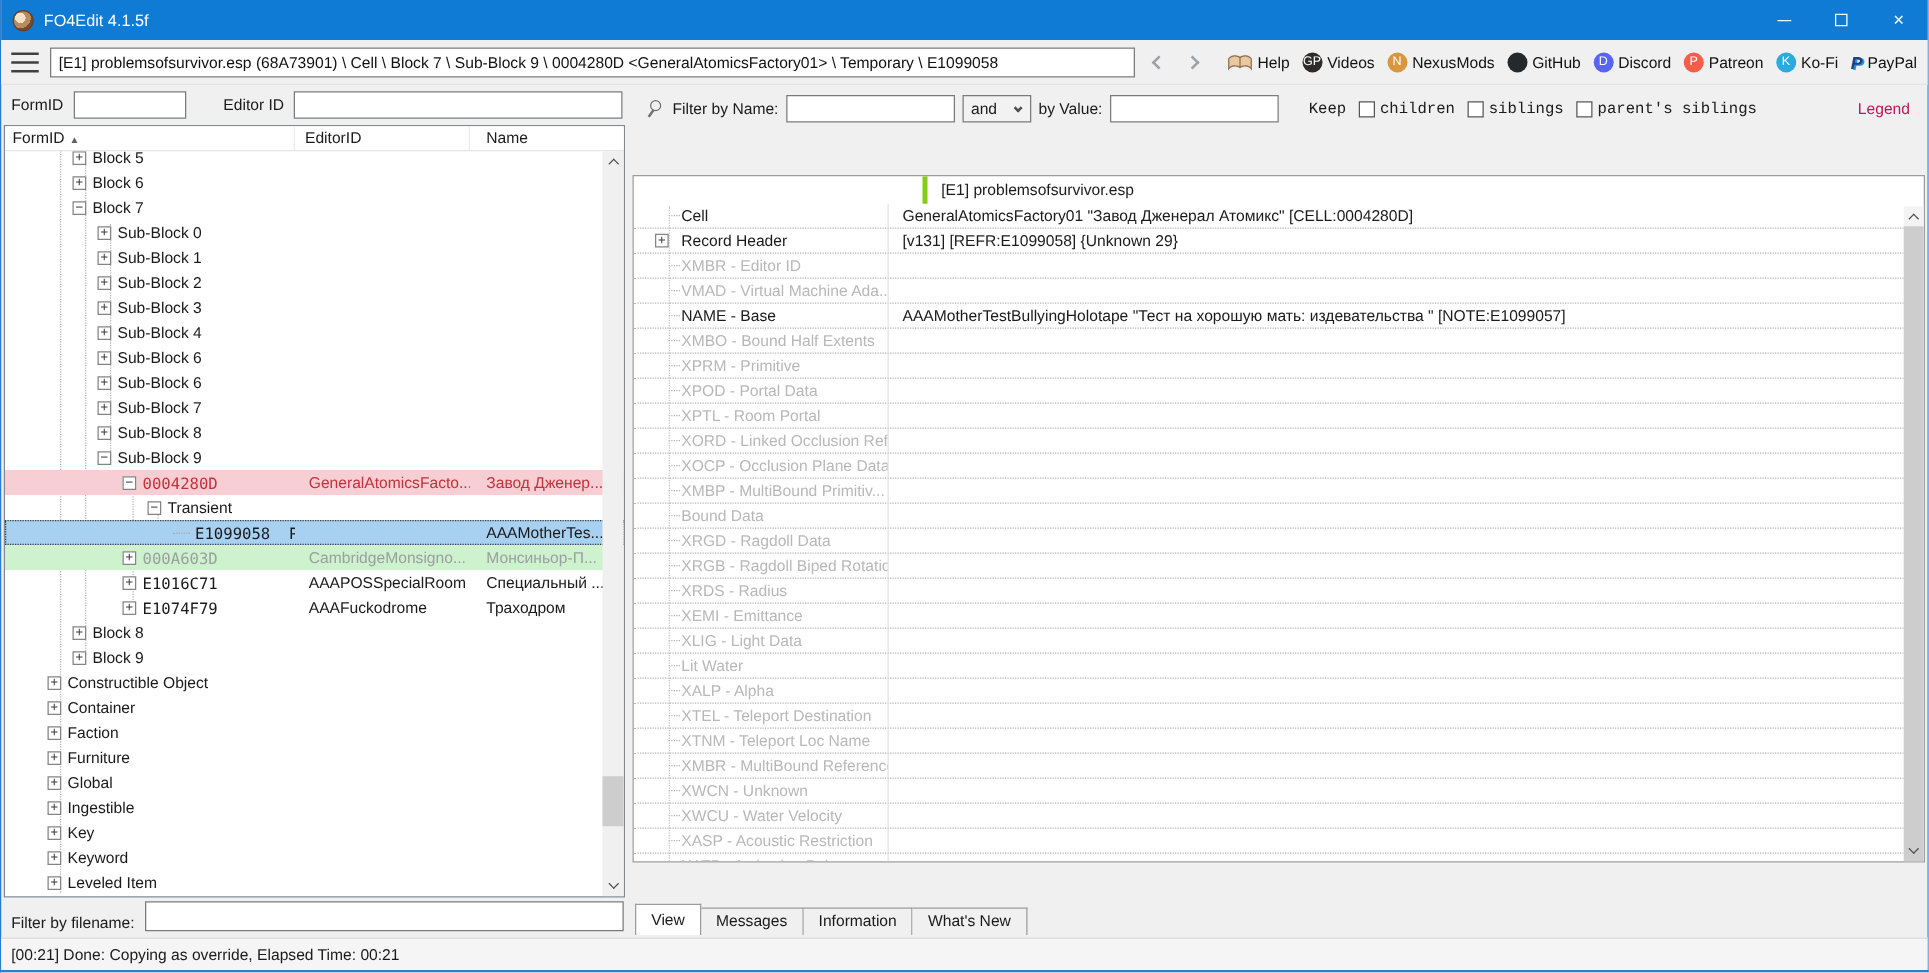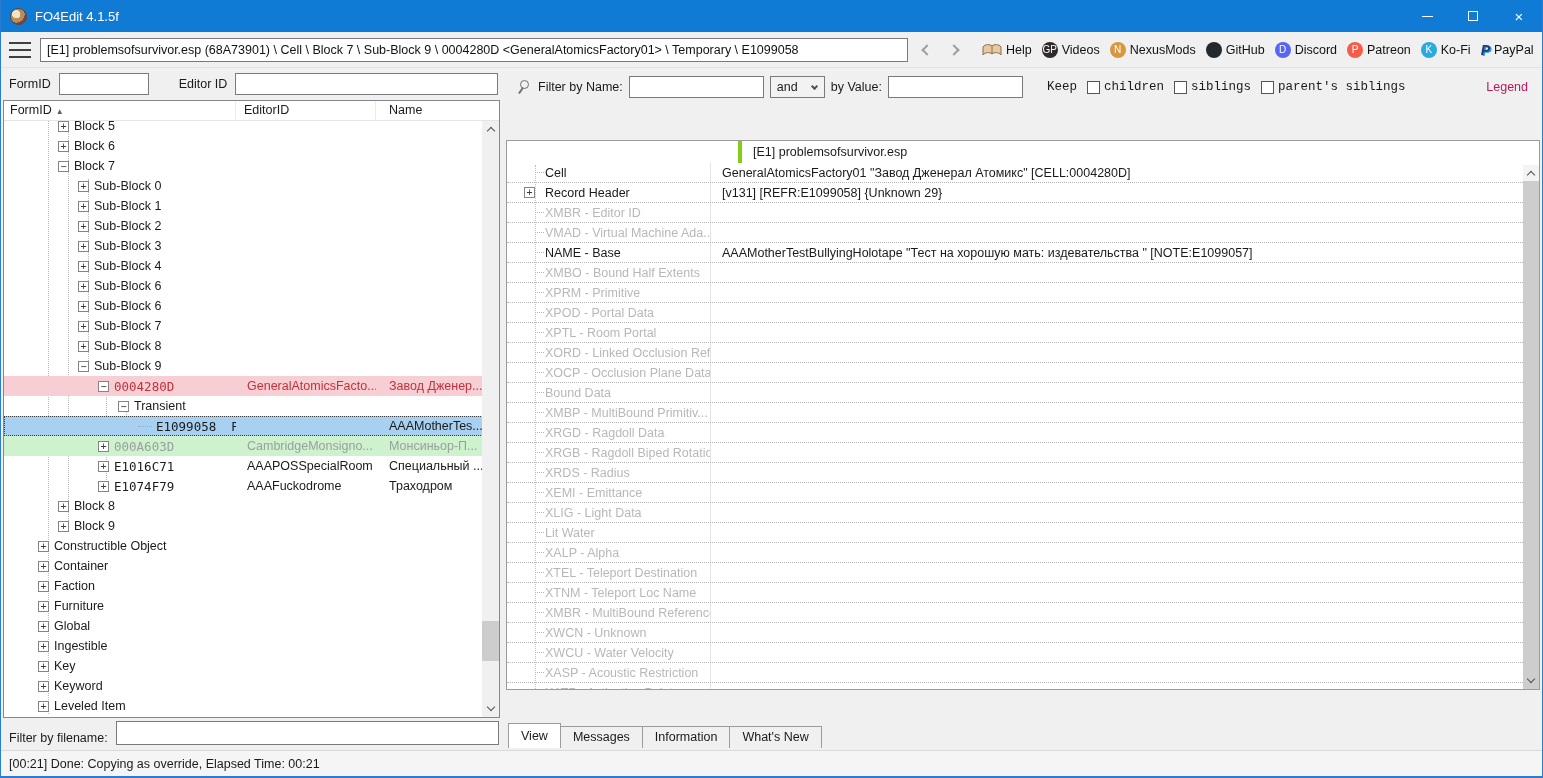--- a/index.html
+++ b/index.html
@@ -588,28 +588,28 @@
             <div class="rrow gray">
               <div class="rlabel">
                 <span class="rconn"></span>
                 <span>XOCP - Occlusion Plane Data</span>
               </div>
               <div class="rvalue"></div>
             </div>
             <div class="rrow gray">
               <div class="rlabel">
                 <span class="rconn"></span>
+                <span>XMBP - MultiBound Primitiv...</span>
+              </div>
+              <div class="rvalue"></div>
+            </div>
+            <div class="rrow gray">
+              <div class="rlabel">
+                <span class="rconn"></span>
                 <span>Bound Data</span>
-              </div>
-              <div class="rvalue"></div>
-            </div>
-            <div class="rrow gray">
-              <div class="rlabel">
-                <span class="rconn"></span>
-                <span>XMBP - MultiBound Primitiv...</span>
               </div>
               <div class="rvalue"></div>
             </div>
             <div class="rrow gray">
               <div class="rlabel">
                 <span class="rconn"></span>
                 <span>XRGD - Ragdoll Data</span>
               </div>
               <div class="rvalue"></div>
             </div>

